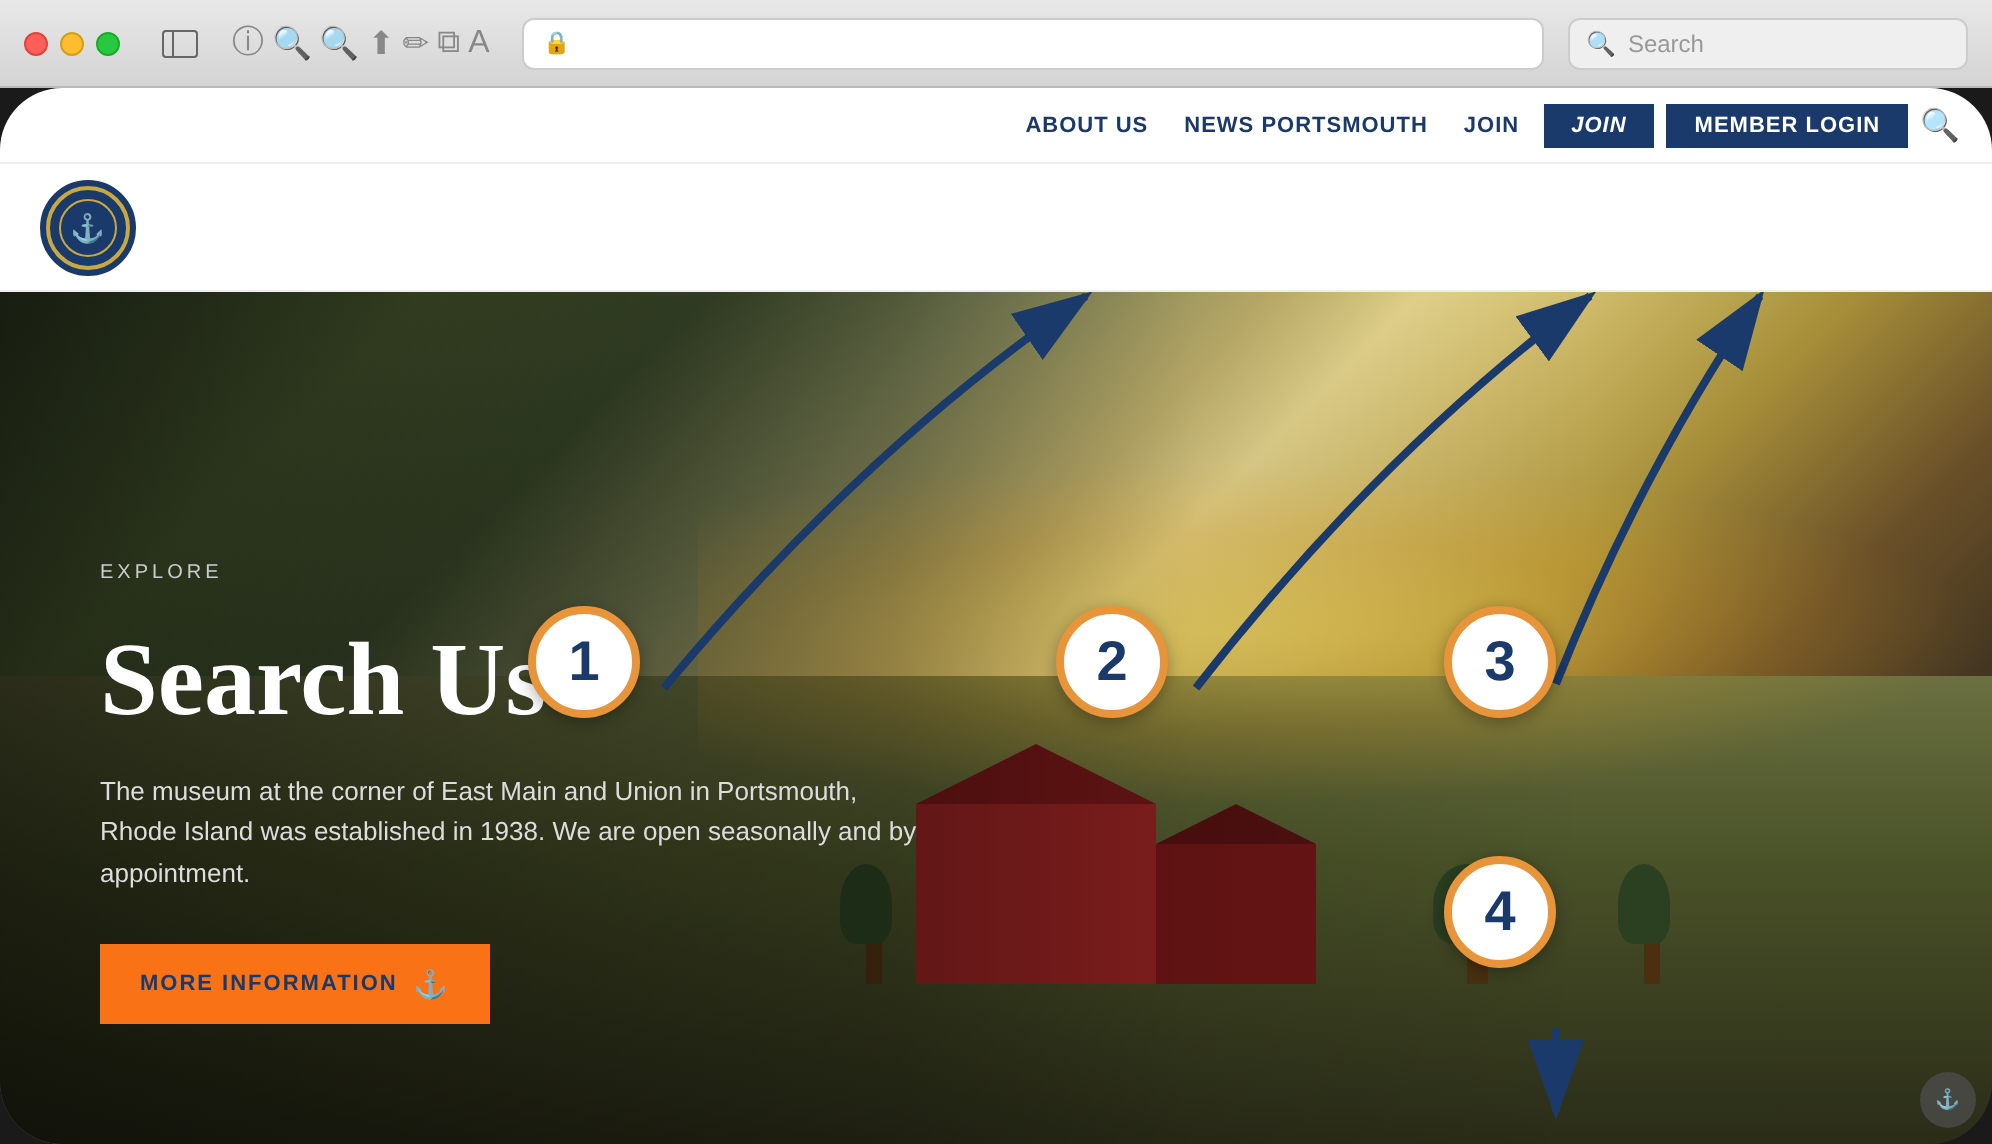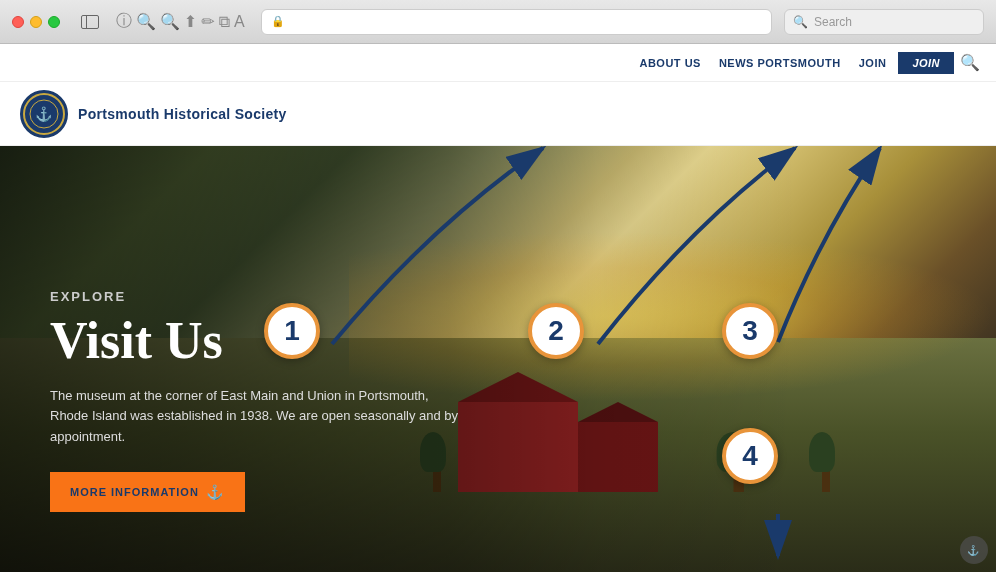--- a/index.html
+++ b/index.html
@@ -33,21 +33,21 @@
       display: flex; align-items: center; padding: 0 10px; gap: 6px; margin: 0 4px;
     }
     .url-text { font-size: 12px; color: #333; flex: 1; }
     .search-bar {
       width: 200px; height: 26px; background: #efefef; border-radius: 6px; border: 1px solid #ccc;
       display: flex; align-items: center; padding: 0 8px; gap: 6px;
     }
     .search-bar-text { font-size: 12px; color: #999; }
 
     
-    .website { width: 996px; height: 528px; position: relative; overflow: hidden; }
+    .website { width: 996px; height: 528px; position: relative; overflow: hidden; border-radius: 31px; }
 
     
     .utility-nav {
       width: 100%; height: 38px; background: white;
       display: flex; align-items: center; justify-content: flex-end; padding: 0 16px; gap: 6px;
       border-bottom: 1px solid #eee; position: relative; z-index: 10;
     }
     .util-link { font-size: 11px; color: #1a3a6b; text-decoration: none; font-weight: 600; letter-spacing: 0.5px; padding: 0 6px; }
     .btn-join {
       background: #1a3a6b; color: white; font-size: 11px; font-weight: 700;
@@ -128,21 +128,21 @@
     
     .hero-overlay {
       position: absolute; inset: 0;
       background: linear-gradient(to right, rgba(0,0,0,0.6) 0%, rgba(0,0,0,0.3) 45%, rgba(0,0,0,0.1) 60%, transparent 80%);
     }
 
     
     .hero-content {
       position: absolute; bottom: 60px; left: 50px; width: 420px;
     }
-    .explore-label { font-size: 13px; color: #ccc; letter-spacing: 2px; text-transform: uppercase; margin-bottom: 8px; font-weight: bold; }
+    .explore-label { font-size: 10px; color: #ccc; letter-spacing: 2px; text-transform: uppercase; margin-bottom: 20px; }
     .visit-title { font-size: 52px; color: white; font-weight: 700; line-height: 1.1; margin-bottom: 16px; font-family: Georgia, serif; }
     .visit-desc { font-size: 13px; color: #ddd; line-height: 1.6; margin-bottom: 24px; }
     .more-info-btn {
       display: inline-flex; align-items: center; gap: 8px;
       background: #f97316; color: #1a3a6b; font-size: 11px; font-weight: 700;
       letter-spacing: 1px; padding: 12px 20px; cursor: pointer; border: none;
       text-transform: uppercase;
     }
     .anchor-icon { font-size: 14px; }
 
@@ -197,52 +197,52 @@
   </div>
 </div>
 
 <div class="website">
 
   <div class="utility-nav">
     <a class="util-link">ABOUT US</a>
     <a class="util-link">NEWS PORTSMOUTH</a>
     <a class="util-link">JOIN</a>
     <button class="btn-join">JOIN</button>
+    <button class="btn-member-login">MEMBER LOGIN</button>
     <button class="search-icon-btn">🔍</button>
   </div>
 
   <div class="main-nav">
     <div class="logo-area">
       <div class="logo-circle">
         <svg width="42" height="42" viewBox="0 0 42 42">
           <circle cx="21" cy="21" r="20" fill="#1a3a6b" stroke="#c8a840" stroke-width="2"></circle>
           <circle cx="21" cy="21" r="14" fill="none" stroke="#c8a840" stroke-width="1"></circle>
           <text x="21" y="26" font-size="14" fill="#c8a840" text-anchor="middle" font-weight="bold">⚓</text>
         </svg>
       </div>
-      <span class="logo-text-main">Portsmouth Historical Society</span>
     </div>
   </div>
 
   <div class="hero">
     <div class="hero-bg"></div>
 
     <div class="barn-container">
       <div class="barn barn1"></div>
       <div class="barn barn2"></div>
       <div class="tree" style="left:5%;bottom:0;"></div>
       <div class="tree" style="left:55%;bottom:0;transform:scaleX(1.3);"></div>
       <div class="tree" style="left:70%;bottom:0;"></div>
     </div>
 
     <div class="hero-overlay"></div>
 
     <div class="hero-content">
       <div class="explore-label">EXPLORE</div>
-      <div class="visit-title">Visit Us</div>
+      <div class="visit-title">Search Us</div>
       <div class="visit-desc">The museum at the corner of East Main and Union in Portsmouth, Rhode Island was established in 1938. We are open seasonally and by appointment.</div>
       <button class="more-info-btn">
         <span>MORE INFORMATION</span>
         <span class="anchor-icon">⚓</span>
       </button>
     </div>
 
     <div class="annotations">
 
       <svg class="arrows-svg" viewBox="0 0 996 426" xmlns="http://www.w3.org/2000/svg">

